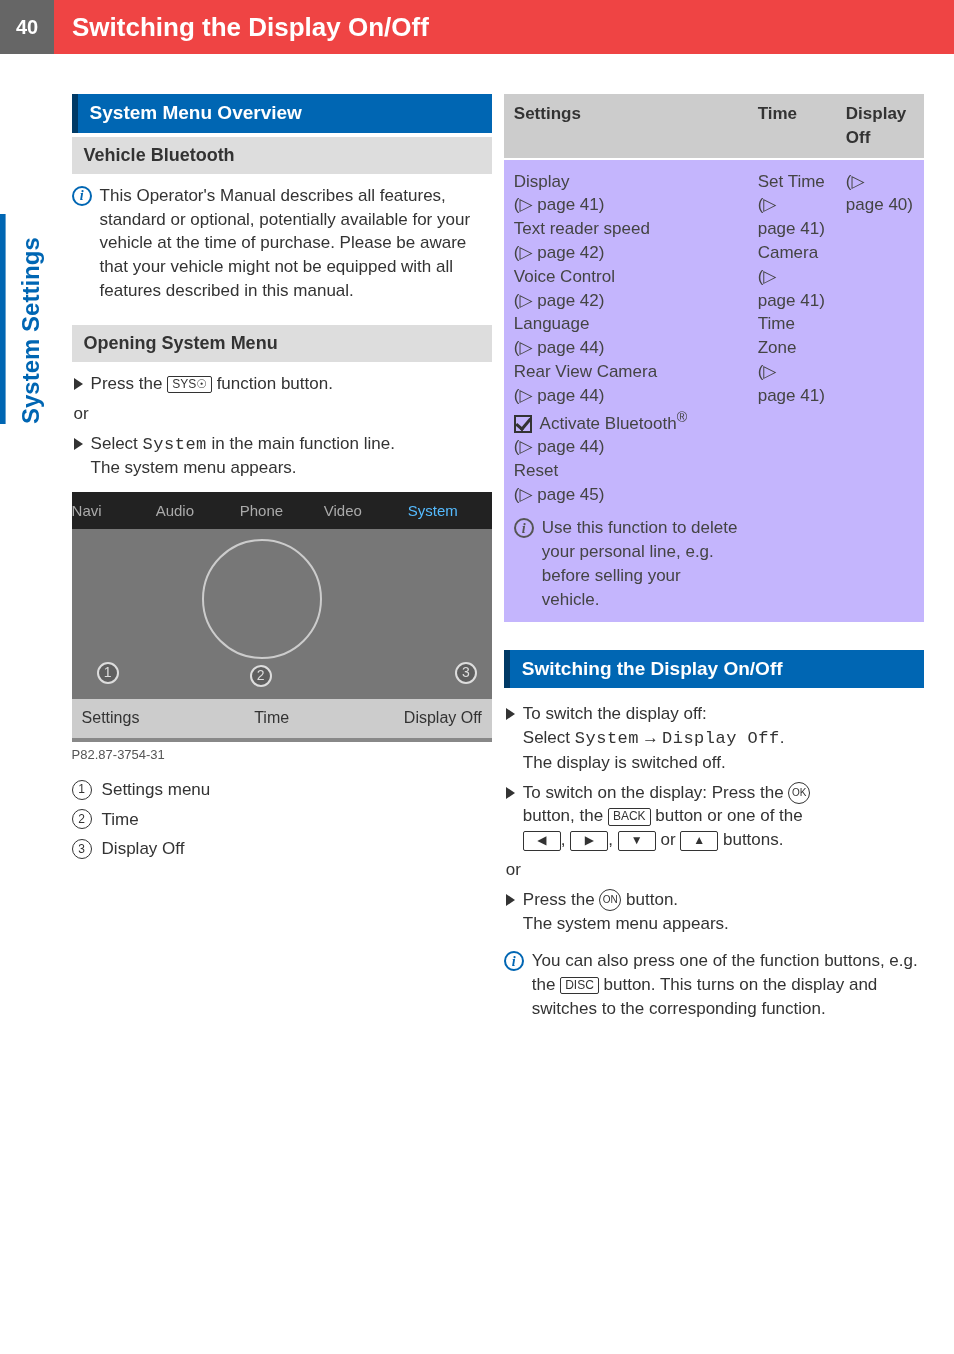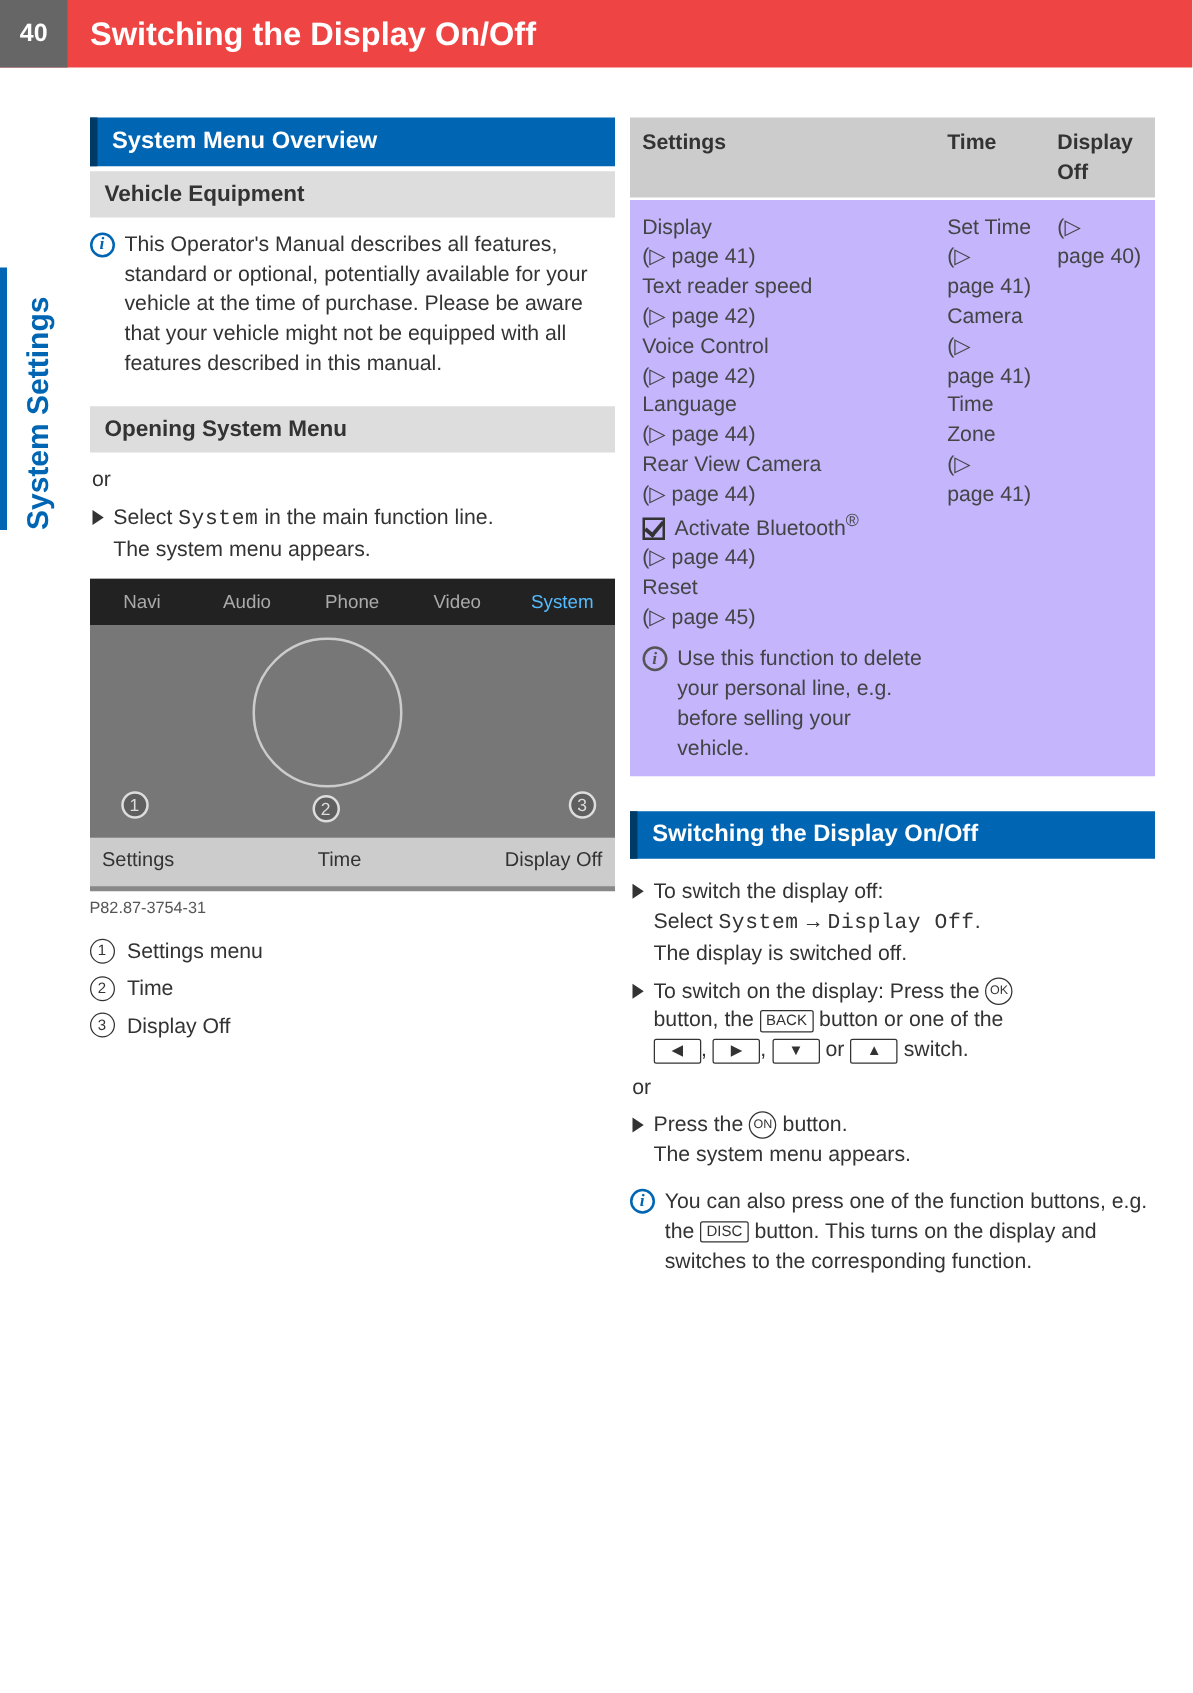--- a/index.html
+++ b/index.html
@@ -135,21 +135,21 @@
     margin-top: 12px;
     padding-bottom: 4px;
   }
   .figure-tabs {
     display: flex;
     background: #222;
     color: #aaa;
     font-size: 15px;
   }
   .figure-tabs div {
-    flex: 1; text-align: center; padding: 8px 0;
+    flex: 1; text-align: left; padding: 8px 0;
   }
   .figure-tabs .sel { color: #5bf; }
   .figure-body {
     height: 170px;
     background: #777;
     position: relative;
   }
   .gauge {
     position:absolute; left:130px; top:10px;
     width:120px;height:120px;border:2px solid #ccc;border-radius:50%;
@@ -203,29 +203,35 @@
   <div class="header-title">Switching the Display On/Off</div>
 </div>
 
 <div class="content">
   <div class="side-tab">System Settings</div>
 
   <div class="columns">
 
     <div class="col">
       <div class="blue-bar">System Menu Overview</div>
-      <div class="gray-bar">Vehicle Equipment</div>
+      <div class="gray-bar">Vehicle Bluetooth</div>
 
       <div class="info-row">
         <div class="info-icon">i</div>
         <div>This Operator's Manual describes all features, standard or optional, potentially available for your vehicle at the time of purchase. Please be aware that your vehicle might not be equipped with all features described in this manual.</div>
       </div>
 
       <div class="gray-bar" style="margin-top:22px;">Opening System Menu</div>
 
+      <div class="step-row">
+        <div class="arrow"></div>
+        <div>
+          <span>Press the </span><span class="key-box"><span>SYS</span>☉</span><span> function button.</span>
+        </div>
+      </div>
       <div class="small-or">or</div>
       <div class="step-row">
         <div class="arrow"></div>
         <div>
           <span>Select </span><span class="mono">System</span><span> in the main function line.</span><br>
           <span>The system menu appears.</span>
         </div>
       </div>
 
       <div class="figure">
@@ -315,21 +321,21 @@
       </div>
 
       <div class="step-row" style="margin-top:6px;">
         <div class="arrow"></div>
         <div>
           <span class="bold">To switch on the display:</span><span> Press the </span><span class="key-circle">OK</span><br>
           <span>button, the </span><span class="key-box">BACK</span><span> button or one of the</span><br>
           <span class="key-arrow">◀</span>,
           <span class="key-arrow">▶</span>,
           <span class="key-arrow">▼</span> or
-          <span class="key-arrow">▲</span><span> switch.</span>
+          <span class="key-arrow">▲</span><span> buttons.</span>
         </div>
       </div>
 
       <div class="small-or">or</div>
 
       <div class="step-row">
         <div class="arrow"></div>
         <div>
           <span>Press the </span><span class="key-circle">ON</span><span> button.</span><br>
           <span>The system menu appears.</span>

